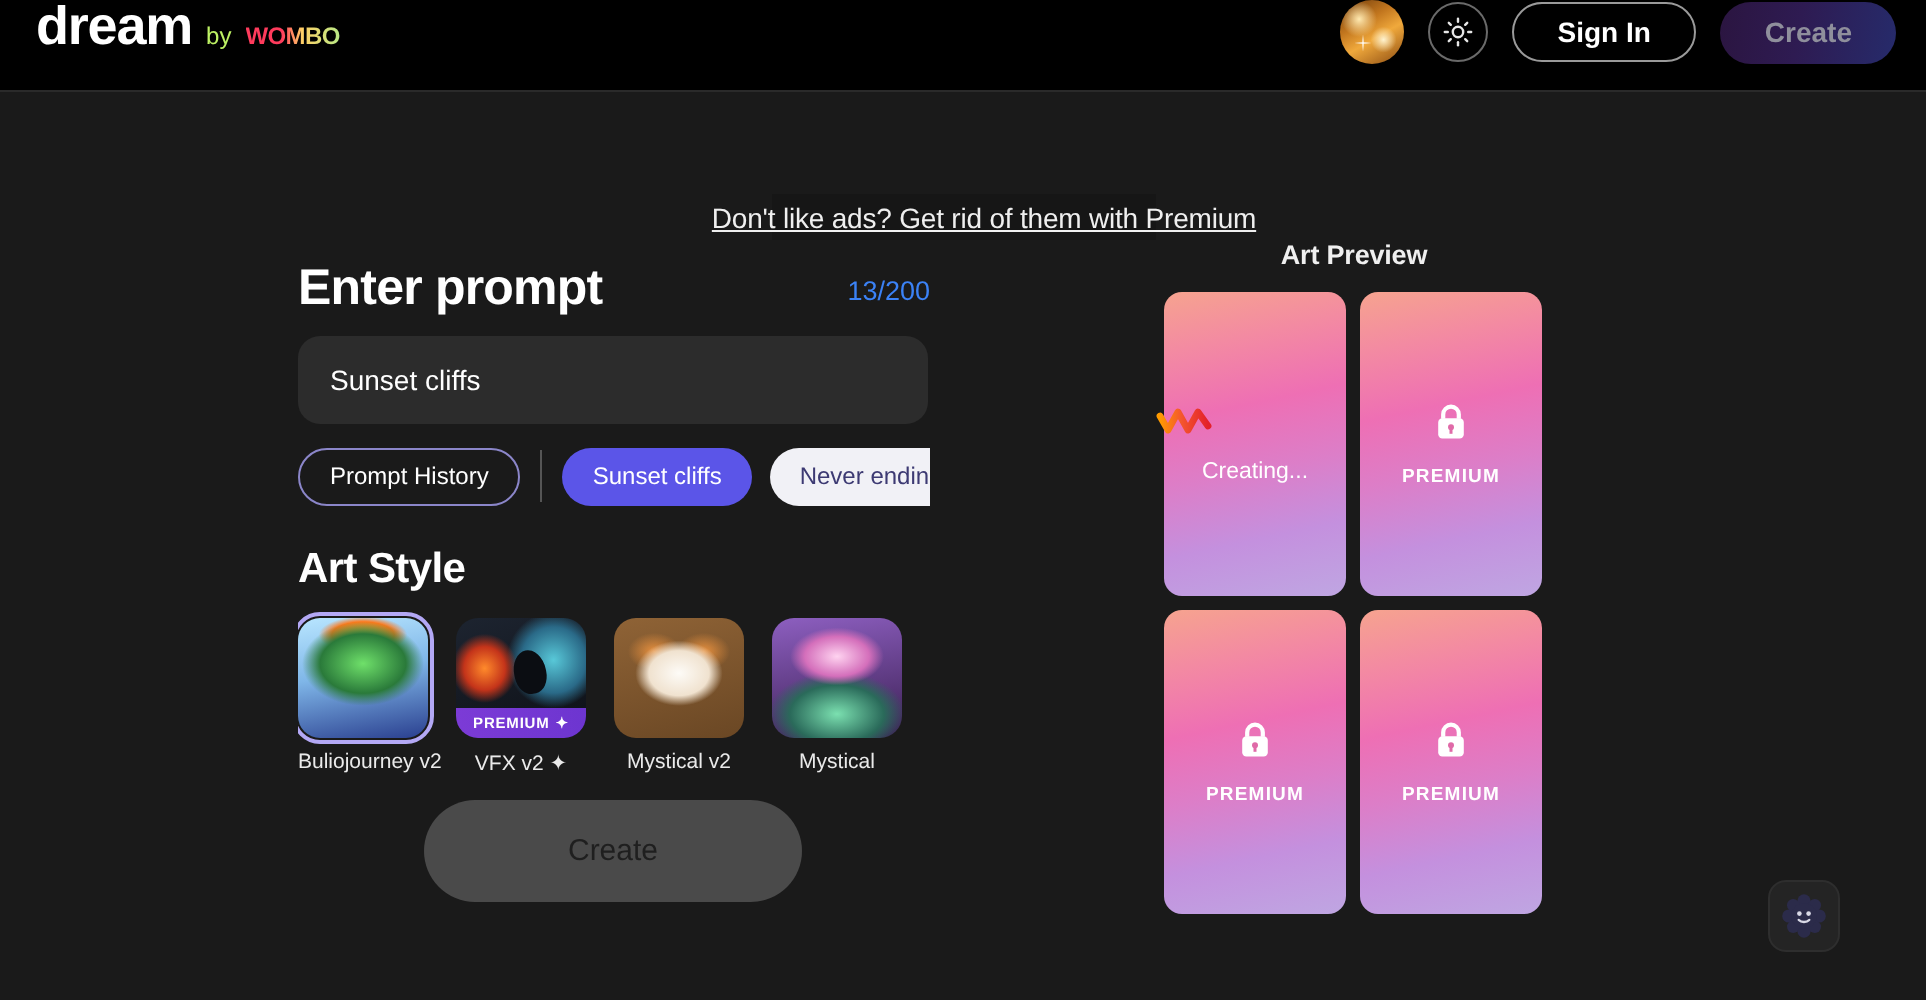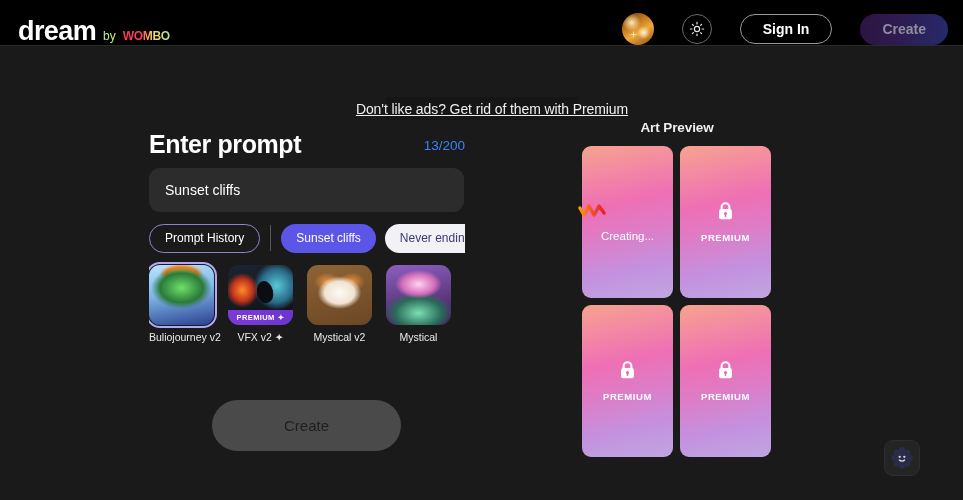--- a/index.html
+++ b/index.html
@@ -8,42 +8,42 @@
     background: #1a1a1a;
     font-family: "Liberation Sans", sans-serif;
     overflow: hidden;
   }
 
   
   .header {
     position: absolute; top: 0; left: 0;
     width: 963px; height: 46px;
     background: #000;
-    display: flex; align-items: flex-end;
+    display: flex; align-items: flex-start;
     border-bottom: 1px solid #2a2a2a;
     z-index: 30;
   }
   .logo-wrap {
     display: flex; align-items: baseline; gap: 7px;
     margin-left: 18px;
   }
   .logo-dream {
     color: #fff; font-size: 27px; font-weight: 700;
     letter-spacing: -0.6px; line-height: 1;
   }
   .logo-by { color: #bef264; font-size: 12px; font-weight: 500; }
   .logo-wombo {
     font-size: 12px; font-weight: 800; letter-spacing: -0.3px;
     background: linear-gradient(90deg,#ff3b5c 0%,#ff3b5c 38%,#ffd166 60%,#b8e986 100%);
     -webkit-background-clip: text; background-clip: text;
     color: transparent;
   }
   .header-right {
     margin-left: auto; margin-right: 15px;
-    display: flex; align-items: center; gap: 28px;
+    display: flex; align-items: center; gap: 12px;
   }
   .avatar {
     width: 32px; height: 32px; border-radius: 50%;
     background:
       radial-gradient(circle at 30% 30%, #ffe9b0 0%, rgba(255,233,176,0) 28%),
       radial-gradient(circle at 68% 62%, #fff3cf 0%, rgba(255,243,207,0) 22%),
       linear-gradient(150deg,#6b3a0d 0%,#c2761e 35%,#f0a93c 58%,#8a4a11 100%);
     position: relative; overflow: hidden;
   }
   .avatar::after {
@@ -294,20 +294,21 @@
   <input class="prompt-input" type="text" value="Sunset cliffs" style="">
 
   <div class="chip-row">
     <div class="chip chip-history">Prompt History</div>
     <div class="chip-divider"></div>
     <div class="chip chip-active">Sunset cliffs</div>
     <div class="chip chip-plain">Never ending flower</div>
 
   </div>
 
+  <div class="art-style-title">Art Style</div>
 
   <div class="style-grid">
 
     <div class="style-cell selected">
       <div class="style-thumb t-bulio"></div>
       <div class="style-label">Buliojourney v2</div>
     </div>
 
     <div class="style-cell">
       <div class="style-thumb t-vfx">

